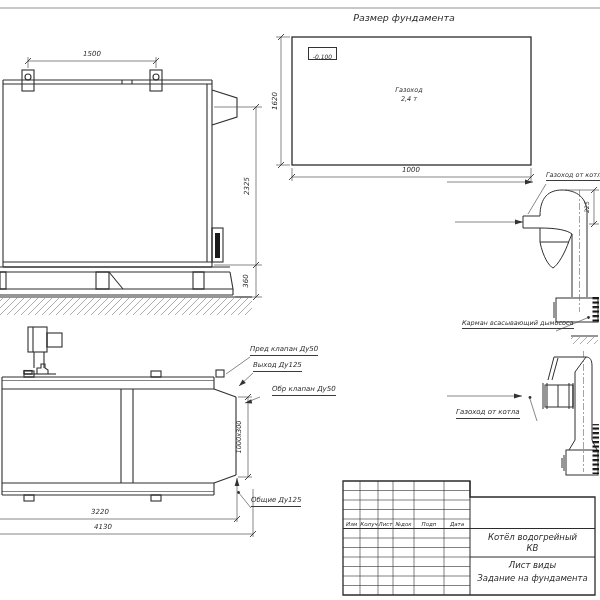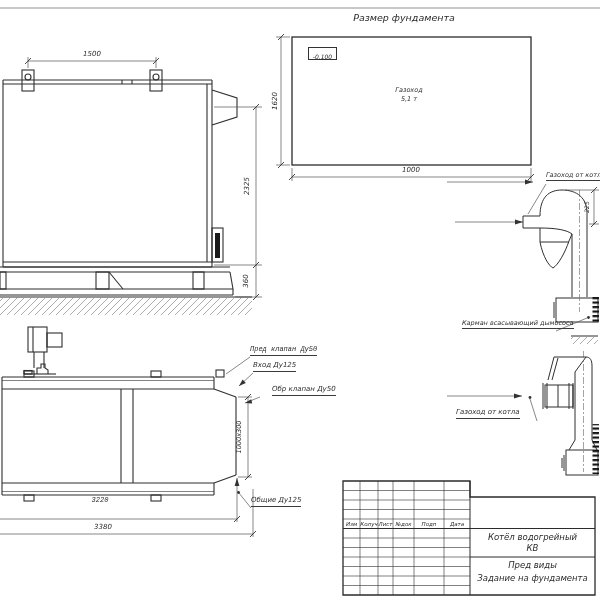--- a/index.html
+++ b/index.html
@@ -259,47 +259,47 @@
   </g>
 </svg>
 
 <div class="lbl c fs95" style="left:404px;top:13px;">Размер фундамента</div>
 
 <div class="elevbox">
   <span class="fs6" style="font-style:italic;color:#2b2b2b;">-0,100</span>
 </div>
 
 <div class="lbl c fs65" style="left:409px;top:87px;">Газоход</div>
-<div class="lbl c fs65" style="left:409px;top:96px;">5,1 т</div>
+<div class="lbl c fs65" style="left:409px;top:96px;">2,4 т</div>
 <div class="lbl c fs7" style="left:411px;top:167px;">1000</div>
 <div class="lbl rot fs7" style="left:276px;top:101px;">1620</div>
 
 <div class="lbl c fs7" style="left:92px;top:51px;">1500</div>
 <div class="lbl rot fs7" style="left:248px;top:186px;">2325</div>
 <div class="lbl rot fs7" style="left:247px;top:281px;">360</div>
 
 <div class="lbl u fs65" style="left:546px;top:172px;">Газоход от котла</div>
 <div class="lbl rot fs6" style="left:587px;top:207px;">225</div>
 <div class="lbl u fs65" style="left:462px;top:320px;">Карман всасывающий дымососа</div>
 
 <div class="lbl u fs7" style="left:456px;top:409px;">Газоход от котла</div>
 
-<div class="lbl u fs7" style="left:250px;top:346px;font-family:Liberation Mono, monospace;">Пред клапан Ду50</div>
-<div class="lbl u fs7" style="left:253px;top:362px;">Вход Ду125</div>
+<div class="lbl u fs7" style="left:250px;top:346px;">Пред клапан Ду50</div>
+<div class="lbl u fs7" style="left:253px;top:362px;">Выход Ду125</div>
 <div class="lbl u fs7" style="left:272px;top:386px;">Обр клапан Ду50</div>
 <div class="lbl u fs7" style="left:251px;top:497px;">Общие Ду125</div>
 <div class="lbl rot fs65" style="left:240px;top:437px;">1000х300</div>
-<div class="lbl c fs7" style="left:100px;top:497px;font-family:Liberation Mono, monospace;">3220</div>
-<div class="lbl c fs7" style="left:103px;top:524px;">3380</div>
+<div class="lbl c fs7" style="left:100px;top:509px;">3220</div>
+<div class="lbl c fs7" style="left:103px;top:524px;">4130</div>
 
 <div class="lbl tbcell fs55" style="left:343px;width:17px;">Изм</div>
 <div class="lbl tbcell fs55" style="left:360px;width:18px;">Колуч</div>
 <div class="lbl tbcell fs55" style="left:378px;width:15px;">Лист</div>
 <div class="lbl tbcell fs55" style="left:393px;width:21px;">№док</div>
 <div class="lbl tbcell fs55" style="left:414px;width:30px;">Подп</div>
 <div class="lbl tbcell fs55" style="left:444px;width:26px;">Дата</div>
 
 <div class="lbl tbright fs85" style="top:533px;">Котёл водогрейный</div>
 <div class="lbl tbright fs85" style="top:544px;">КВ</div>
-<div class="lbl tbright fs85" style="top:561px;">Пред виды</div>
+<div class="lbl tbright fs85" style="top:561px;">Лист виды</div>
 <div class="lbl tbright fs85" style="top:574px;">Задание на фундамента</div>
 
 </div>
 
 </body></html>

